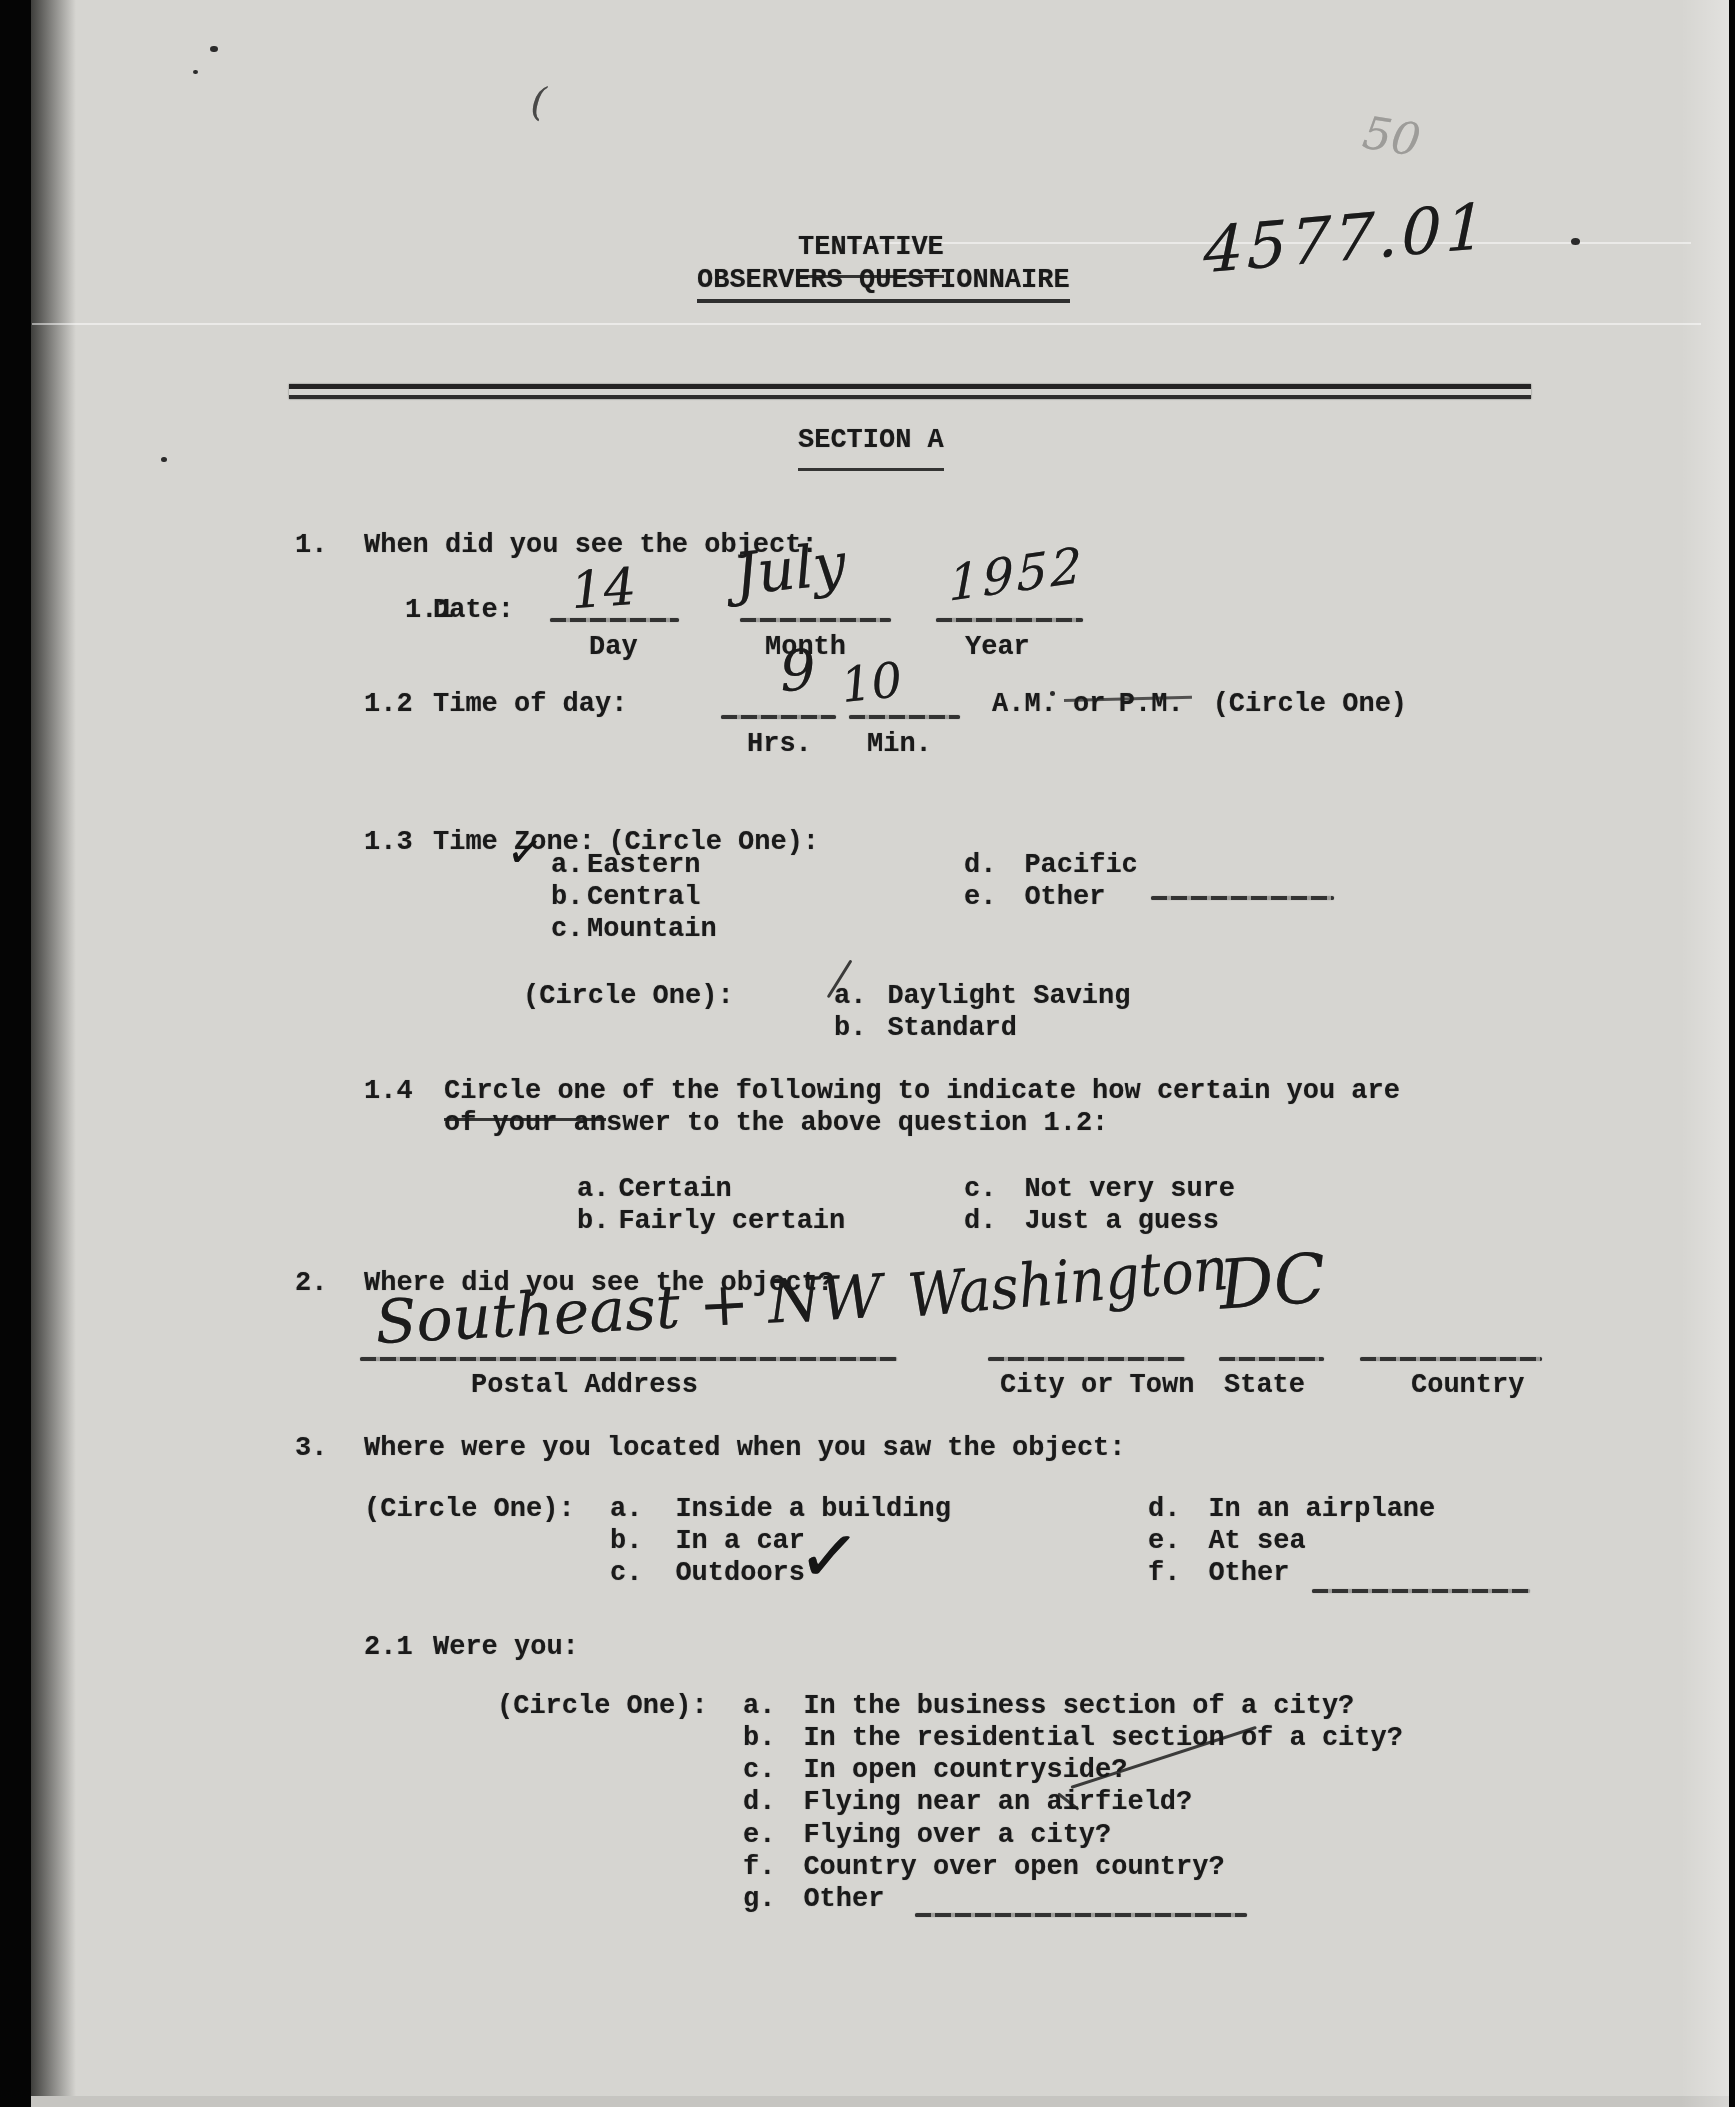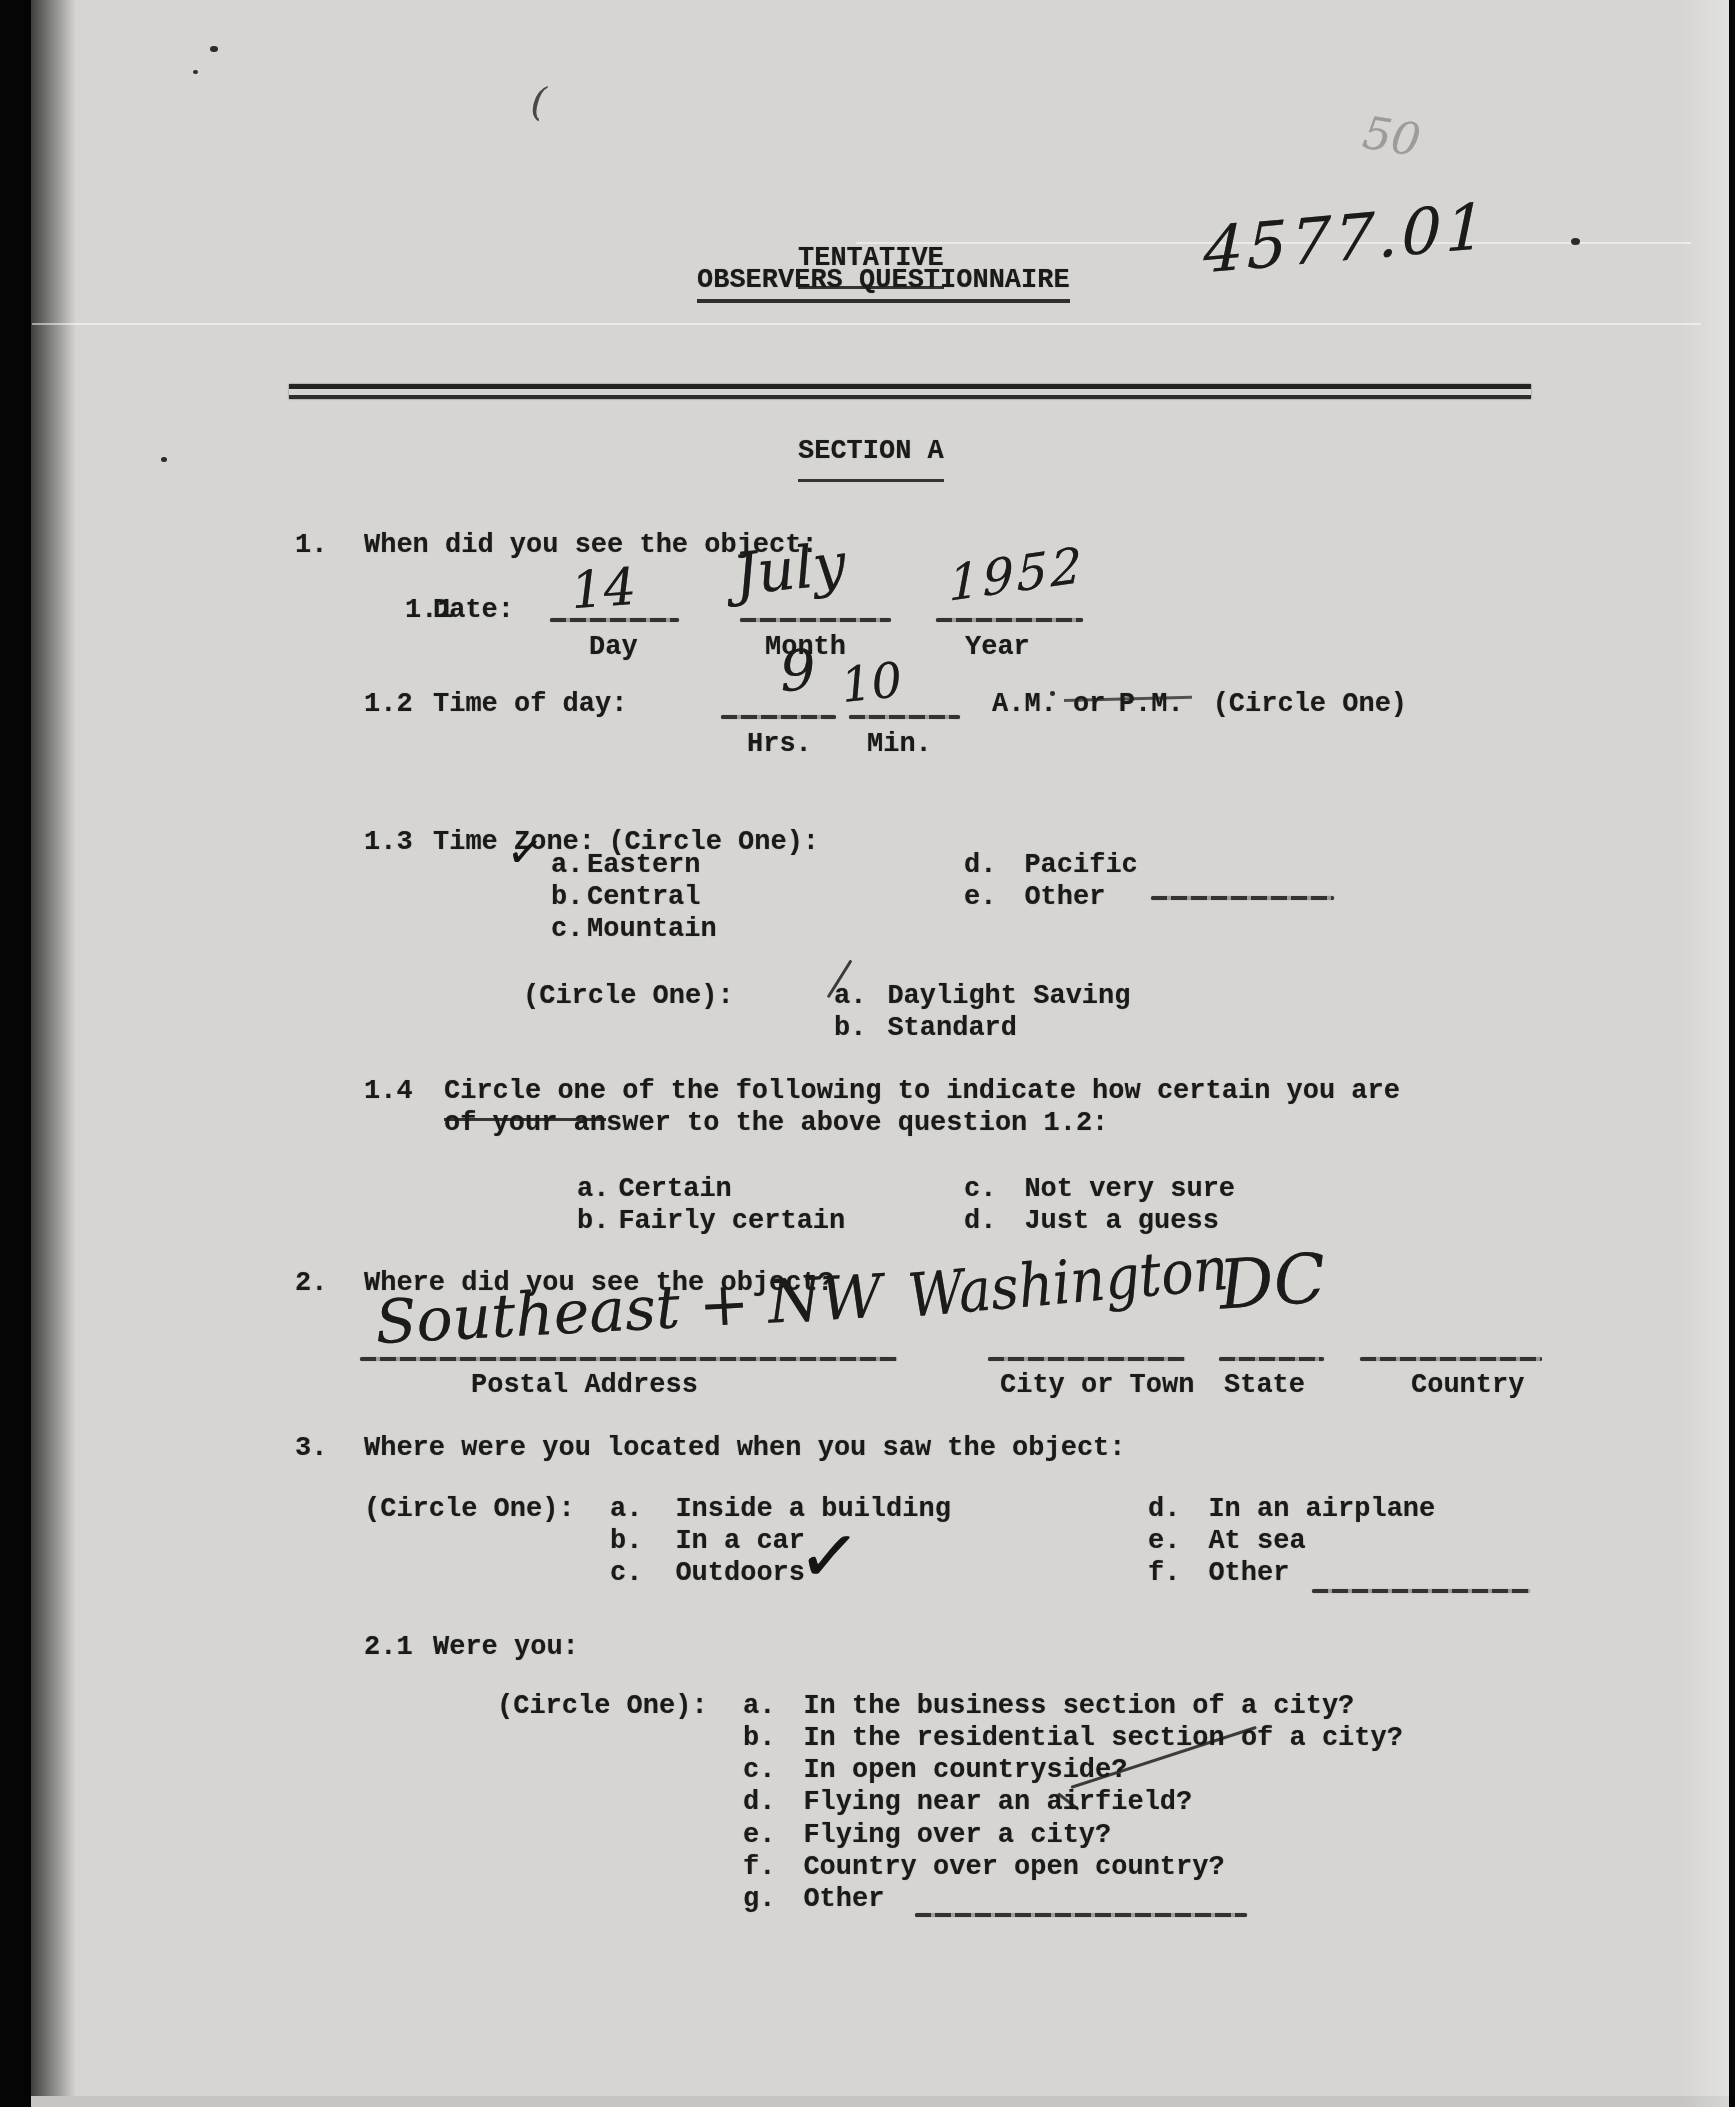--- a/index.html
+++ b/index.html
@@ -18,21 +18,21 @@
   .paper::after{
     content:"";position:absolute;right:0;top:0;bottom:0;width:48px;
     background:linear-gradient(90deg,rgba(255,255,255,0),rgba(255,255,255,.30));
   }
   .bottom-band{position:absolute;left:0;bottom:0;width:100%;height:11.8px;background:#c6c5c1;}
   .t{
     position:absolute;white-space:pre;color:#1a1a1a;
     font:700 27px/32px "Liberation Mono","DejaVu Sans Mono",monospace;
     text-shadow:0 0 1.1px rgba(26,26,26,.42);
   }
-  .u{border-bottom:3.7px solid rgba(24,24,24,.85);padding-bottom:12px;margin-top:11px;}
+  .u{border-bottom:3.7px solid rgba(24,24,24,.85);padding-bottom:12px;}
   .u2{border-bottom:4.3px solid rgba(24,24,24,.88);padding-bottom:3.2px;}
   .rule2{
     position:absolute;left:289px;top:384px;width:1242px;height:6.4px;
     border-top:5.4px solid rgba(22,22,22,.92);border-bottom:4.8px solid rgba(22,22,22,.88);
     box-shadow:0 0 1.6px rgba(0,0,0,.5);
   }
   .blank{
     position:absolute;height:3.7px;border-radius:1.6px;
     background:repeating-linear-gradient(90deg,rgba(28,28,28,.88) 0 16px,rgba(28,28,28,.30) 16px 20px);
     box-shadow:0 0 1.1px rgba(0,0,0,.35);

